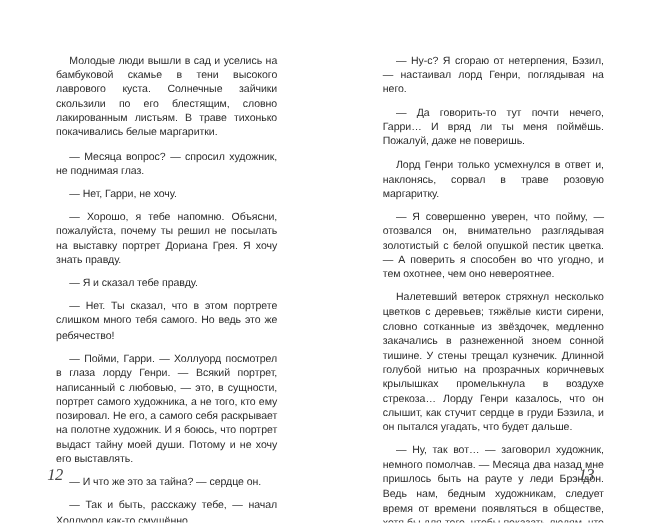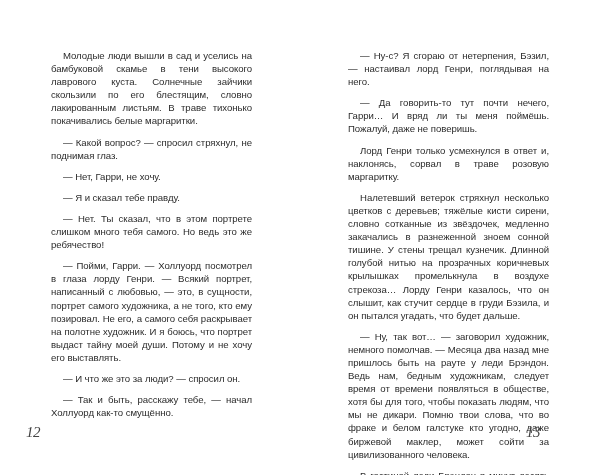--- a/index.html
+++ b/index.html
@@ -18,43 +18,45 @@
       font-family: "Liberation Sans", sans-serif;
     }
     .page.left .text { left: 43px; }
     .page.right .text { left: 40px; }
     .text p { margin: 8px; text-indent: 12px; hyphens: manual; }
     .folio {
       position: absolute; top: 424px;
       font-family: "Liberation Serif", serif; font-style: italic;
       font-size: 15px; color: #444; letter-spacing: -0.5px;
     }
-    .page.left .folio { left: 26px; }
+    .page.left .folio { left: 43px; }
     .page.right .folio { right: 60px; }
   </style>
 </head>
 <body>
 
 <div class="page left">
   <div class="text" id="left-text">
       <p>Молодые люди вышли в сад и уселись на бамбуковой скамье в тени высокого лаврового куста. Солнечные зайчики скользили по его блестящим, словно лакированным листьям. В траве тихонько покачивались белые маргаритки.</p>
-      <p>— Какой вопрос? — спросил стряхнул, не поднимая глаз.</p>
+      <p>— Месяца вопрос? — спросил художник, не поднимая глаз.</p>
       <p>— Нет, Гарри, не хочу.</p>
+      <p>— Хорошо, я тебе напомню. Объясни, пожалуйста, почему ты решил не посылать на выставку портрет Дориана Грея. Я хочу знать правду.</p>
       <p>— Я и сказал тебе правду.</p>
       <p>— Нет. Ты сказал, что в этом портрете слишком много тебя самого. Но ведь это же ребячество!</p>
       <p>— Пойми, Гарри. — Холлуорд посмотрел в глаза лорду Генри. — Всякий портрет, написанный с любовью, — это, в сущности, портрет самого художника, а не того, кто ему позировал. Не его, а самого себя раскрывает на полотне художник. И я боюсь, что портрет выдаст тайну моей души. Потому и не хочу его выставлять.</p>
-      <p>— И что же это за люди? — спросил он.</p>
+      <p>— И что же это за тайна? — сердце он.</p>
       <p>— Так и быть, расскажу тебе, — начал Холлуорд как-то смущённо.</p>
     </div>
   <div class="folio">12</div>
 </div>
 
 <div class="page right">
   <div class="text" id="right-text">
       <p>— Ну-с? Я сгораю от нетерпения, Бэзил, — настаивал лорд Генри, поглядывая на него.</p>
       <p>— Да говорить-то тут почти нечего, Гарри… И вряд ли ты меня поймёшь. Пожалуй, даже не поверишь.</p>
       <p>Лорд Генри только усмехнулся в ответ и, наклонясь, сорвал в траве розовую маргаритку.</p>
+      <p>— Я совершенно уверен, что пойму, — отозвался он, внимательно разглядывая золотистый с белой опушкой пестик цветка. — А поверить я способен во что угодно, и тем охотнее, чем оно невероятнее.</p>
       <p>Налетевший ветерок стряхнул несколько цветков с деревьев; тяжёлые кисти сирени, словно сотканные из звёздочек, медленно закачались в разнеженной зноем сонной тишине. У стены трещал кузнечик. Длинной голубой нитью на прозрачных коричневых крылышках промелькнула в воздухе стрекоза… Лорду Генри казалось, что он слышит, как стучит сердце в груди Бэзила, и он пытался угадать, что будет дальше.</p>
       <p>— Ну, так вот… — заговорил художник, немного помолчав. — Месяца два назад мне пришлось быть на рауте у леди Брэндон. Ведь нам, бедным художникам, следует время от времени появляться в обществе, хотя бы для того, чтобы показать людям, что мы не дикари. Помню твои слова, что во фраке и белом галстуке кто угодно, даже биржевой маклер, может сойти за цивилизованного человека.</p>
       <p>В гостиной леди Брэндон я минут десять беседовал с разряженными в пух и прах знатными вдовами и с нудными академиками, как вдруг почувствовал на себе чей-то взгляд. Я оглянулся и тут-то в первый раз</p>
     </div>
   <div class="folio">13</div>
 </div>
 
 </body></html>

